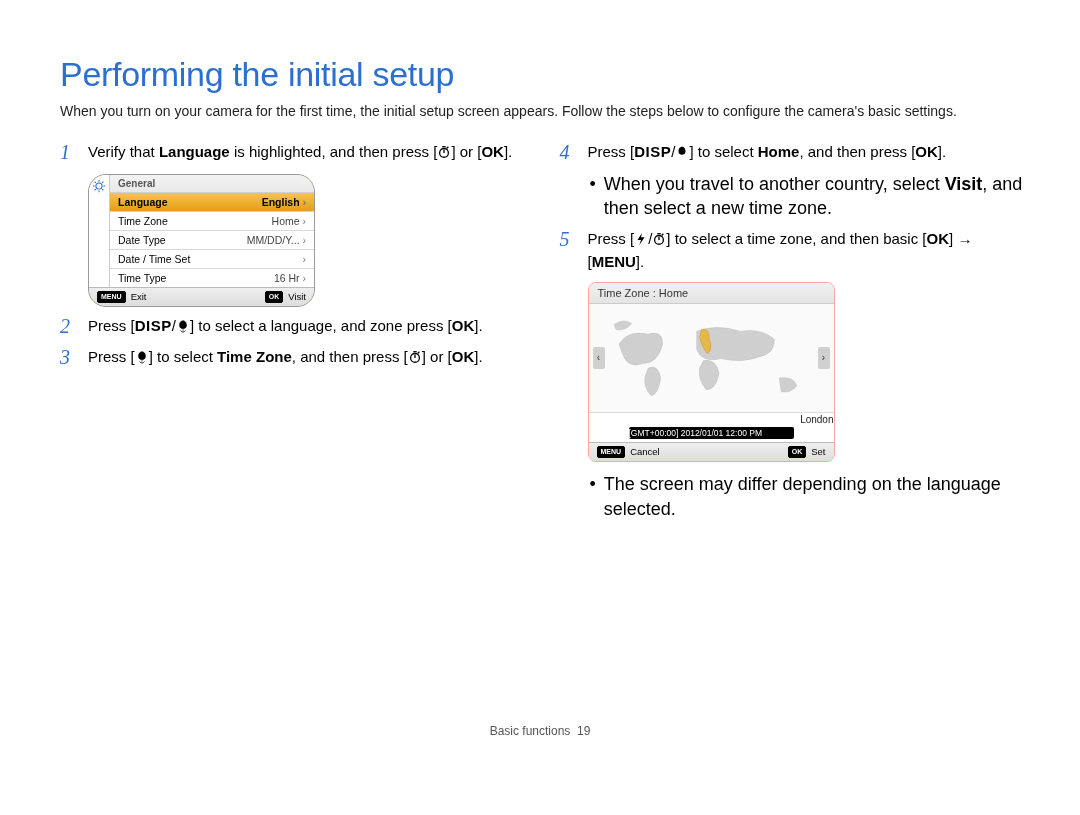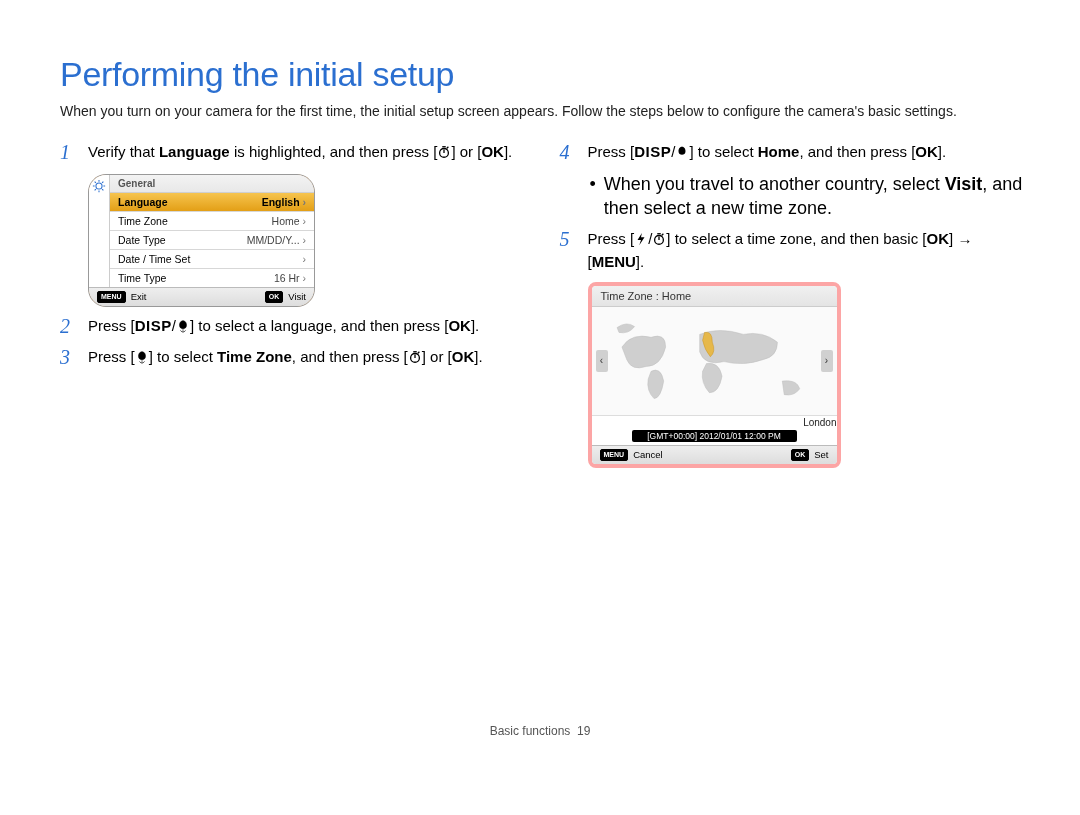--- a/index.html
+++ b/index.html
@@ -138,21 +138,21 @@
     padding: 0 3px;
     margin-right: 5px;
     vertical-align: 1px;
     line-height: 10px;
     font-weight: 700;
   }
   
   .tz-box {
     width: 245px;
     margin: 10px 0 10px 28px;
-    border: 4px solid #fca5a5;
+    border: 1px solid #fca5a5;
     border-radius: 8px;
     background: #fff;
     font-size: 10.5px;
     overflow: hidden;
   }
   .tz-head {
     background: linear-gradient(#f0f0f0, #e4e4e4);
     padding: 4px 9px;
     font-size: 11px;
     color: #333;
@@ -182,21 +182,20 @@
   .tz-arrow.l { left: 4px; }
   .tz-arrow.r { right: 4px; }
   .tz-city {
     text-align: right;
     font-size: 10px;
     color: #222;
     padding-top: 1px;
     border-top: 1px solid #ddd;
   }
   .tz-gmt {
-    text-align: center;
     font-size: 8.5px;
     background: #000;
     color: #fff;
     display: block;
     width: 165px;
     margin: 2px auto 3px;
     border-radius: 2px;
     padding: 1px 0;
   }
   .tz-foot {
@@ -318,21 +317,21 @@
           <span data-lab="MENU">Exit</span>
           <span data-lab="OK">Visit</span>
         </div>
       </div>
 
       <div class="step">
         <div class="step-num">2</div>
         <div class="step-body">
           <span>Press</span> [<span class="disp-label">DISP</span>/<span class="inline-icon"><svg viewBox="0 0 16 16">
                 <path d="M8 2 C5 2 4 5 4 7 C4 10 6 11 8 11 C10 11 12 10 12 7 C12 5 11 2 8 2 Z M8 11 L8 15 M5 13 C6 14 7 15 8 15 M11 13 C10 14 9 15 8 15" fill="#000" stroke="#000" stroke-width="0.6"></path>
-              </svg></span>] <span>to select a language, and then press</span> [<span class="ok-label">OK</span>].
+              </svg></span>] <span>to select a language, and zone press</span> [<span class="ok-label">OK</span>].
         </div>
       </div>
 
       <div class="step">
         <div class="step-num">3</div>
         <div class="step-body">
           <span>Press</span> [<span class="inline-icon"><svg viewBox="0 0 16 16">
                 <path d="M8 2 C5 2 4 5 4 7 C4 10 6 11 8 11 C10 11 12 10 12 7 C12 5 11 2 8 2 Z M8 11 L8 15 M5 13 C6 14 7 15 8 15 M11 13 C10 14 9 15 8 15" fill="#000" stroke="#000" stroke-width="0.6"></path>
               </svg></span>] <span>to select </span><span class="bold">Time Zone</span><span>, and then press</span>
           [<span class="inline-icon"><svg viewBox="0 0 16 16">
@@ -394,19 +393,22 @@
           <div class="tz-arrow r">›</div>
         </div>
         <div class="tz-city">London</div>
         <span class="tz-gmt">[GMT+00:00] 2012/01/01 12:00 PM</span>
         <div class="tz-foot">
           <span data-lab="MENU">Cancel</span>
           <span data-lab="OK">Set</span>
         </div>
       </div>
 
+      <div class="bullet">
+        <div>The screen may differ depending on the language selected.</div>
+      </div>
     </div>
   </div>
 
   <div class="pfoot">
     <span>Basic functions</span>&nbsp;&nbsp;<span>19</span>
   </div>
 </div>
 
 </body></html>

